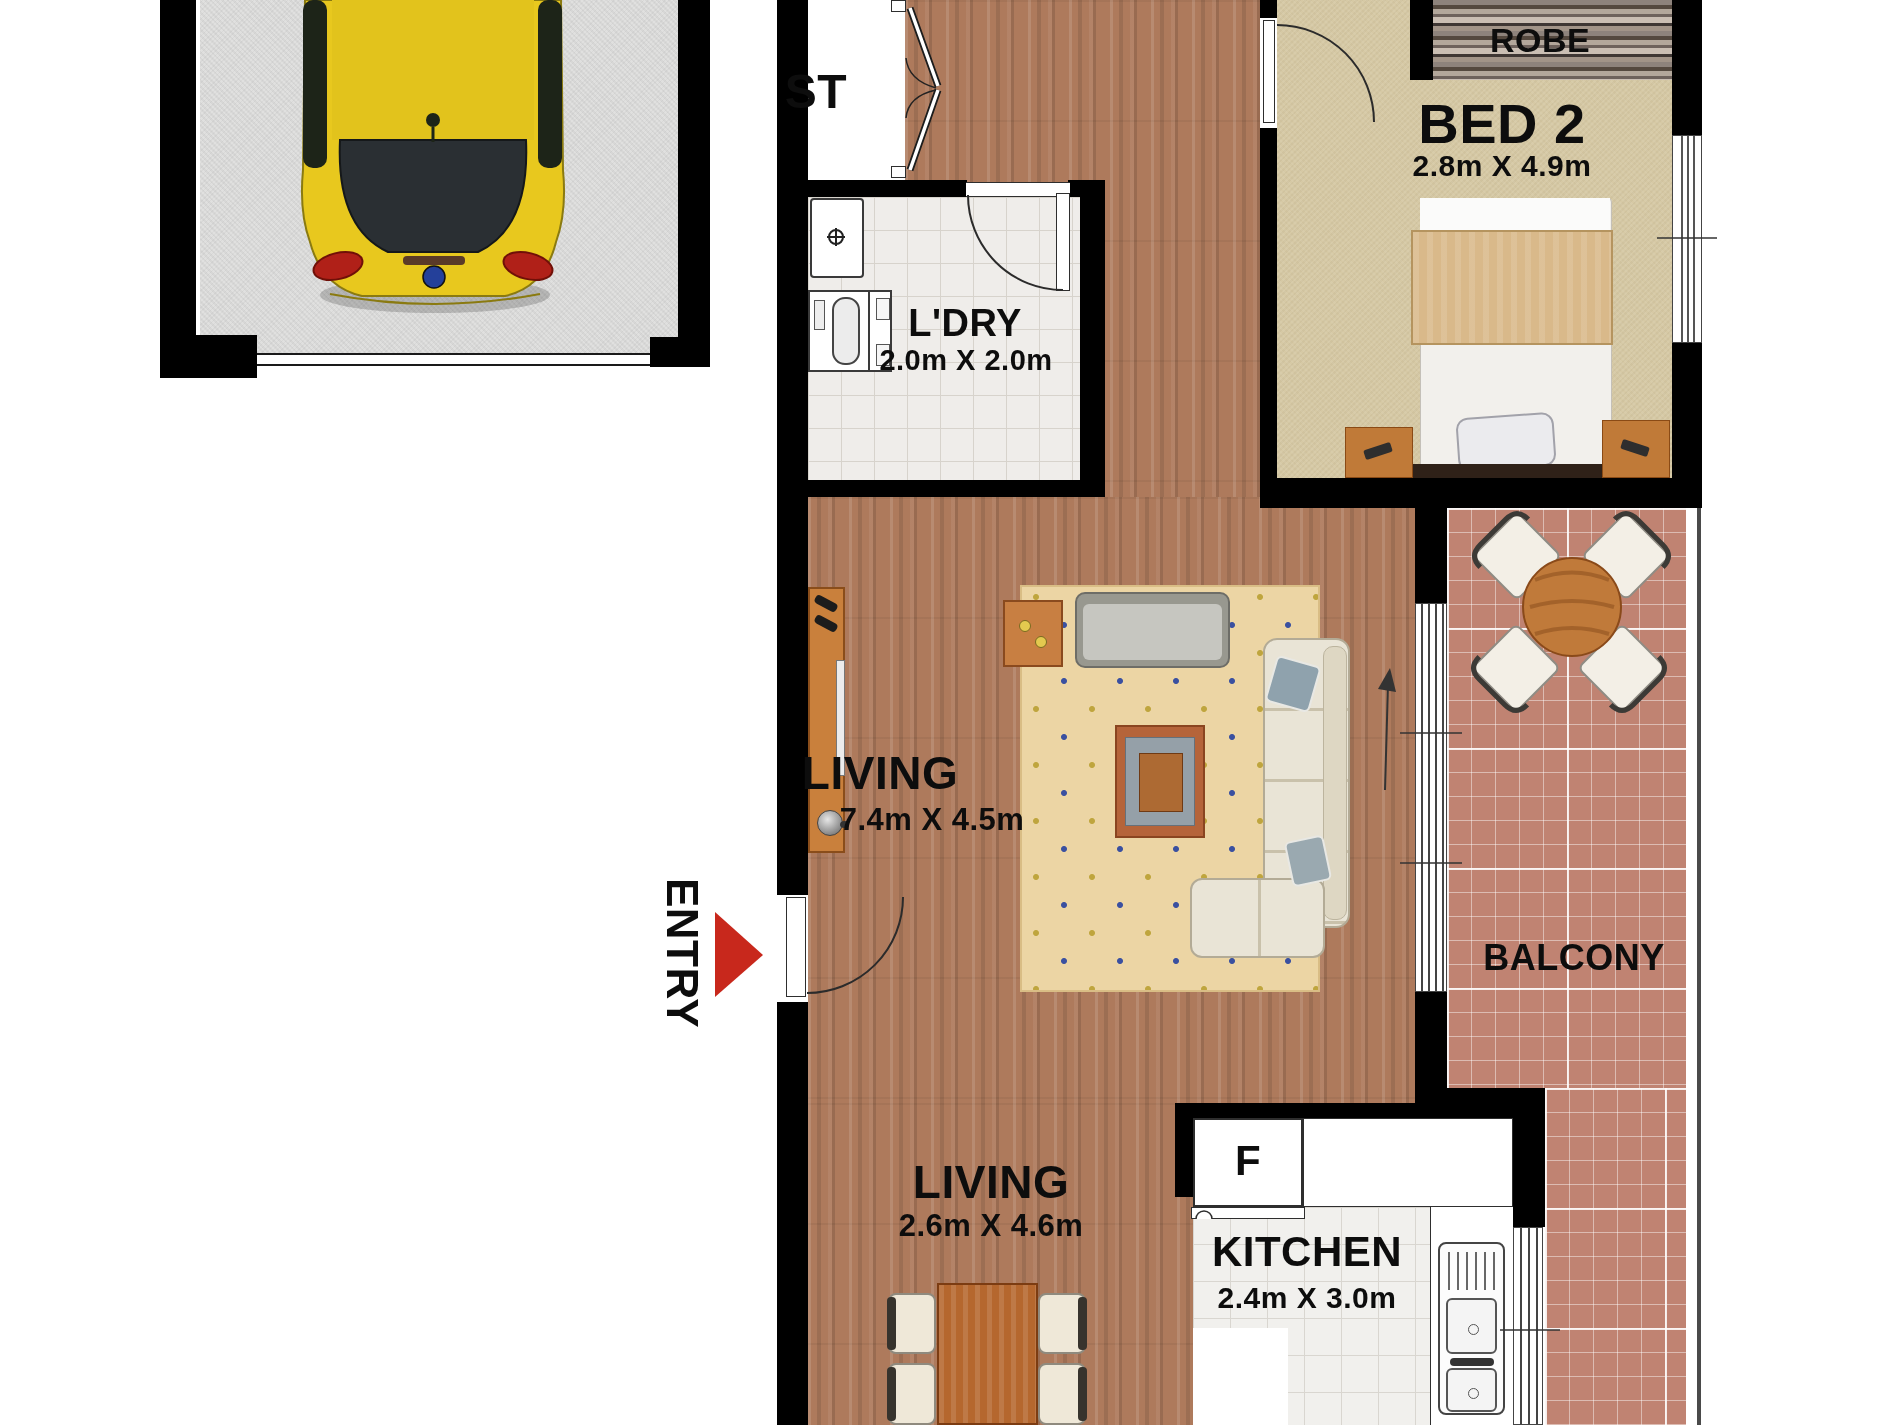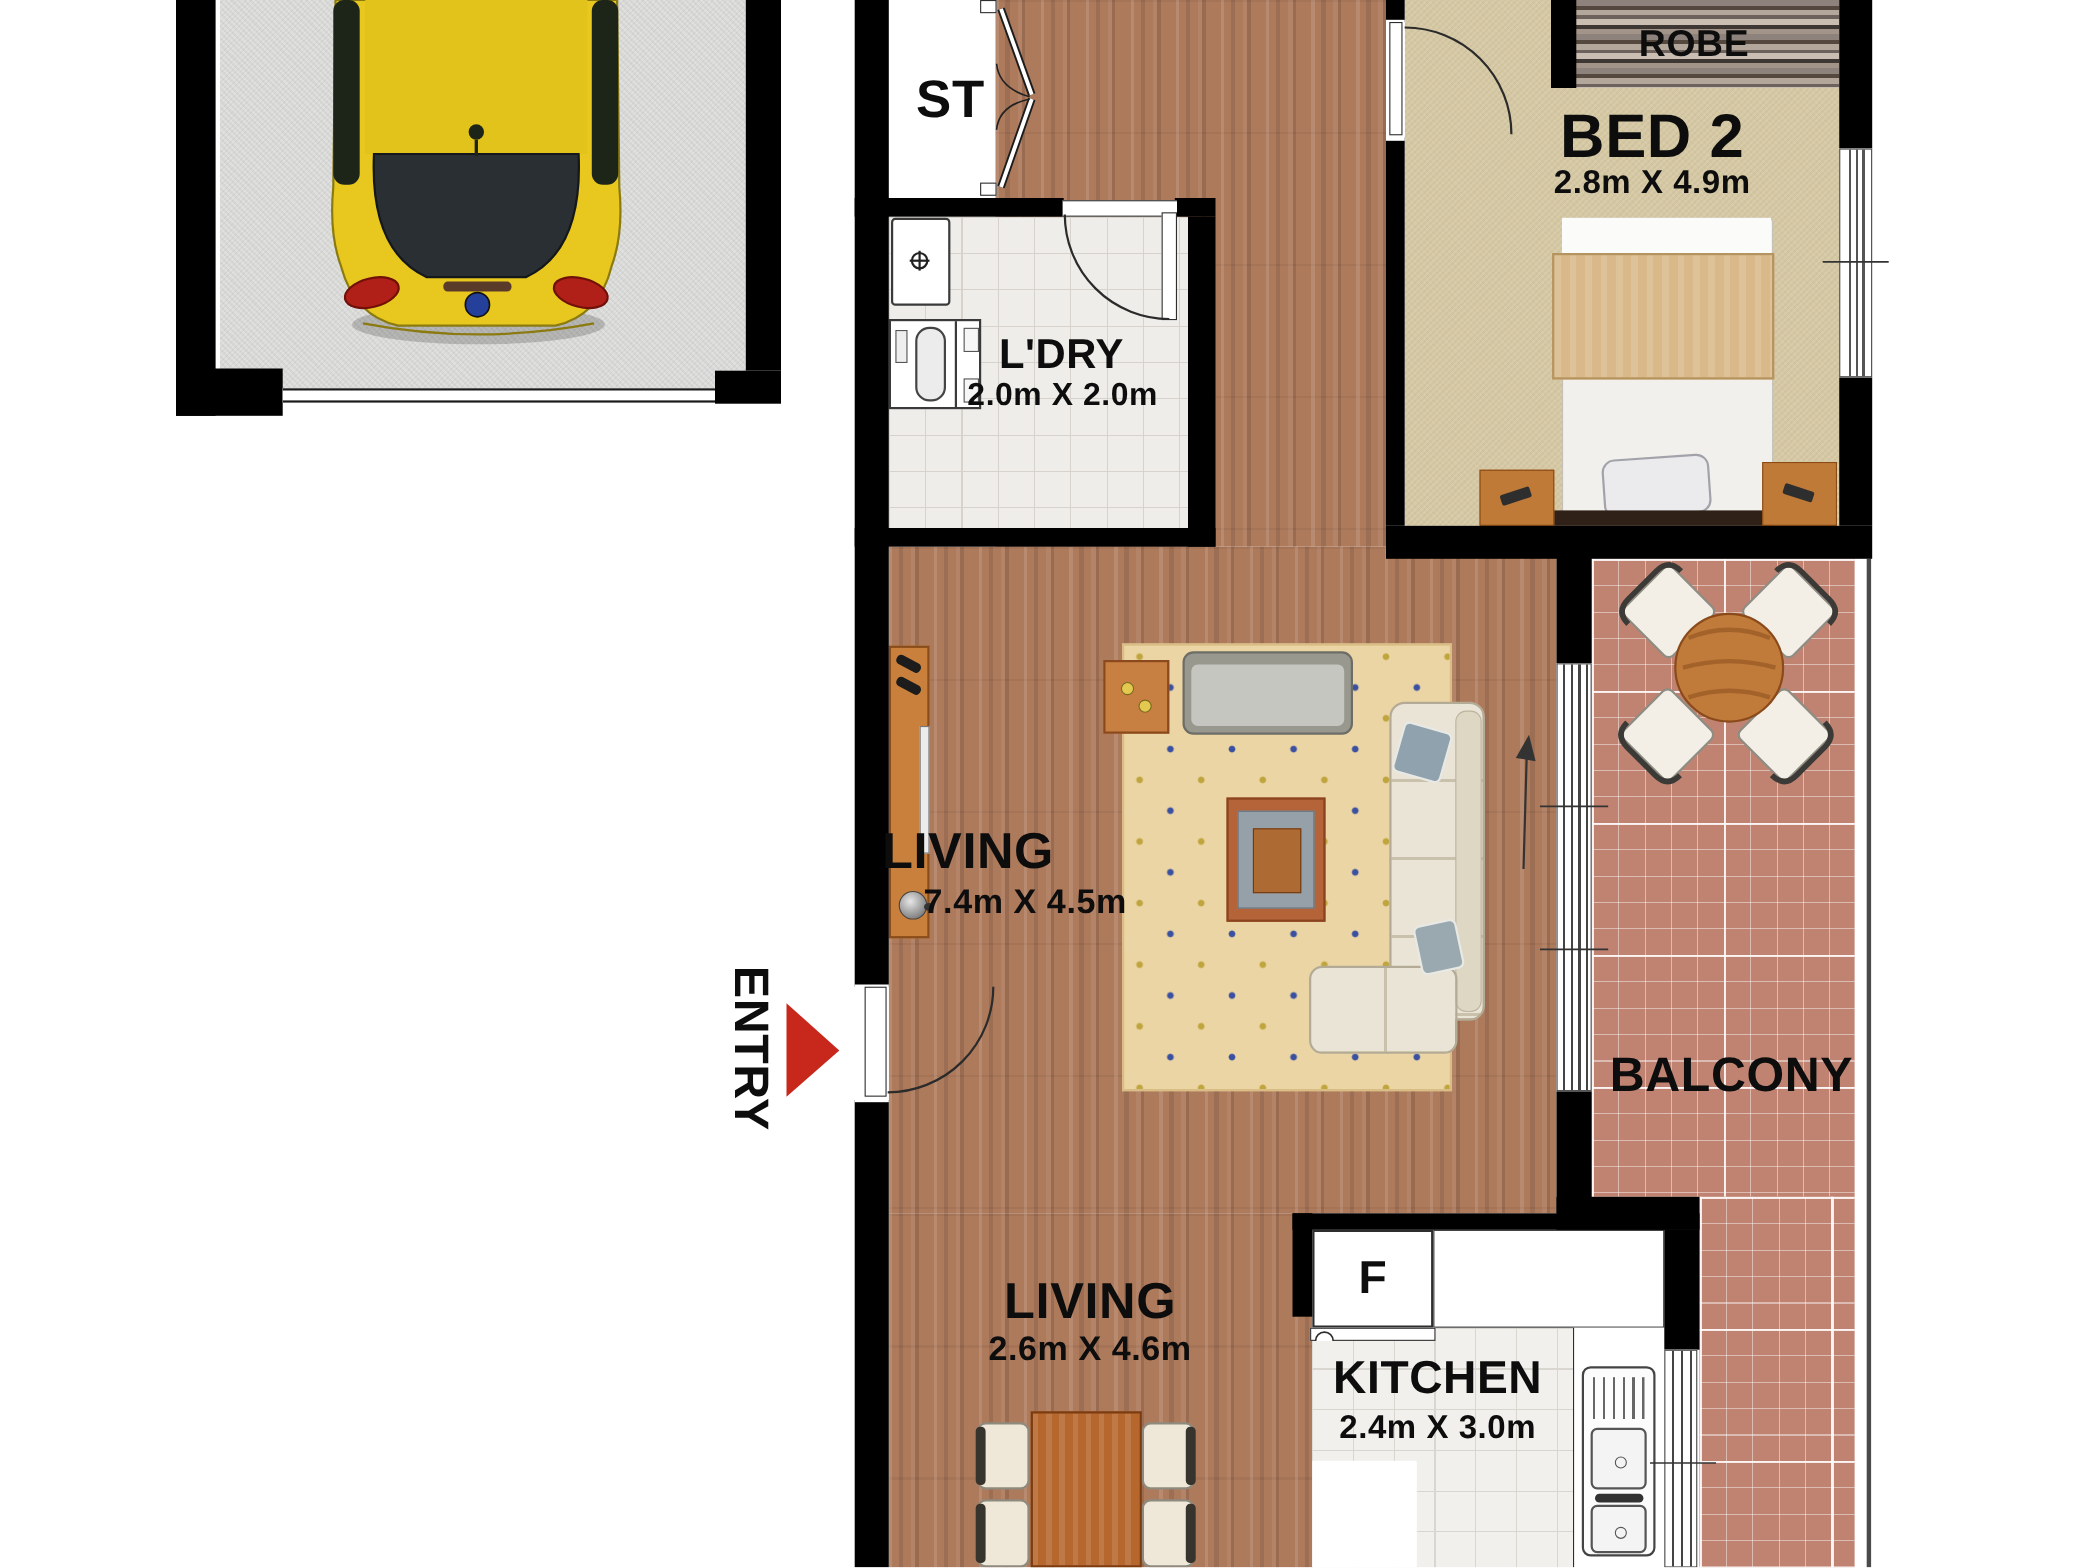--- a/index.html
+++ b/index.html
@@ -252,29 +252,29 @@
 
     <path d="M1196,1219 a8,8 0 0 1 16,0" fill="#fff" stroke="#2e2e2e" stroke-width="1.5"></path>
 
     <g>
       <circle cx="836" cy="237" r="7" fill="none" stroke="#222" stroke-width="2"></circle>
       <line x1="827" y1="237" x2="845" y2="237" stroke="#222" stroke-width="2"></line>
       <line x1="836" y1="228" x2="836" y2="246" stroke="#222" stroke-width="2"></line>
     </g>
   </svg>
 
-  <div class="lbl" style="left:864px;top:91px;font-size:48px;">ST</div>
+  <div class="lbl" style="left:816px;top:91px;font-size:48px;">ST</div>
   <div class="lbl" style="left:965px;top:323px;font-size:38px;">L'DRY</div>
   <div class="lbl" style="left:966px;top:360px;font-size:29px;">2.0m X 2.0m</div>
   <div class="lbl" style="left:1540px;top:40px;font-size:34px;">ROBE</div>
   <div class="lbl" style="left:1502px;top:123px;font-size:56px;">BED 2</div>
   <div class="lbl" style="left:1502px;top:166px;font-size:30px;">2.8m X 4.9m</div>
   <div class="lbl" style="left:880px;top:773px;font-size:46px;">LIVING</div>
   <div class="lbl" style="left:932px;top:820px;font-size:31px;">7.4m X 4.5m</div>
   <div class="lbl" style="left:682px;top:953px;font-size:44px;transform:translate(-50%,-50%) rotate(90deg);">ENTRY</div>
-  <div class="lbl" style="left:1574px;top:958px;font-size:44px;margin-top:20px;">BALCONY</div>
+  <div class="lbl" style="left:1574px;top:958px;font-size:36px;">BALCONY</div>
   <div class="lbl" style="left:991px;top:1182px;font-size:46px;">LIVING</div>
   <div class="lbl" style="left:991px;top:1226px;font-size:31px;">2.6m X 4.6m</div>
   <div class="lbl" style="left:1307px;top:1252px;font-size:42px;">KITCHEN</div>
   <div class="lbl" style="left:1307px;top:1298px;font-size:30px;">2.4m X 3.0m</div>
   <div class="lbl" style="left:1248px;top:1161px;font-size:42px;">F</div>
 
 </div>
 
 </body></html>

